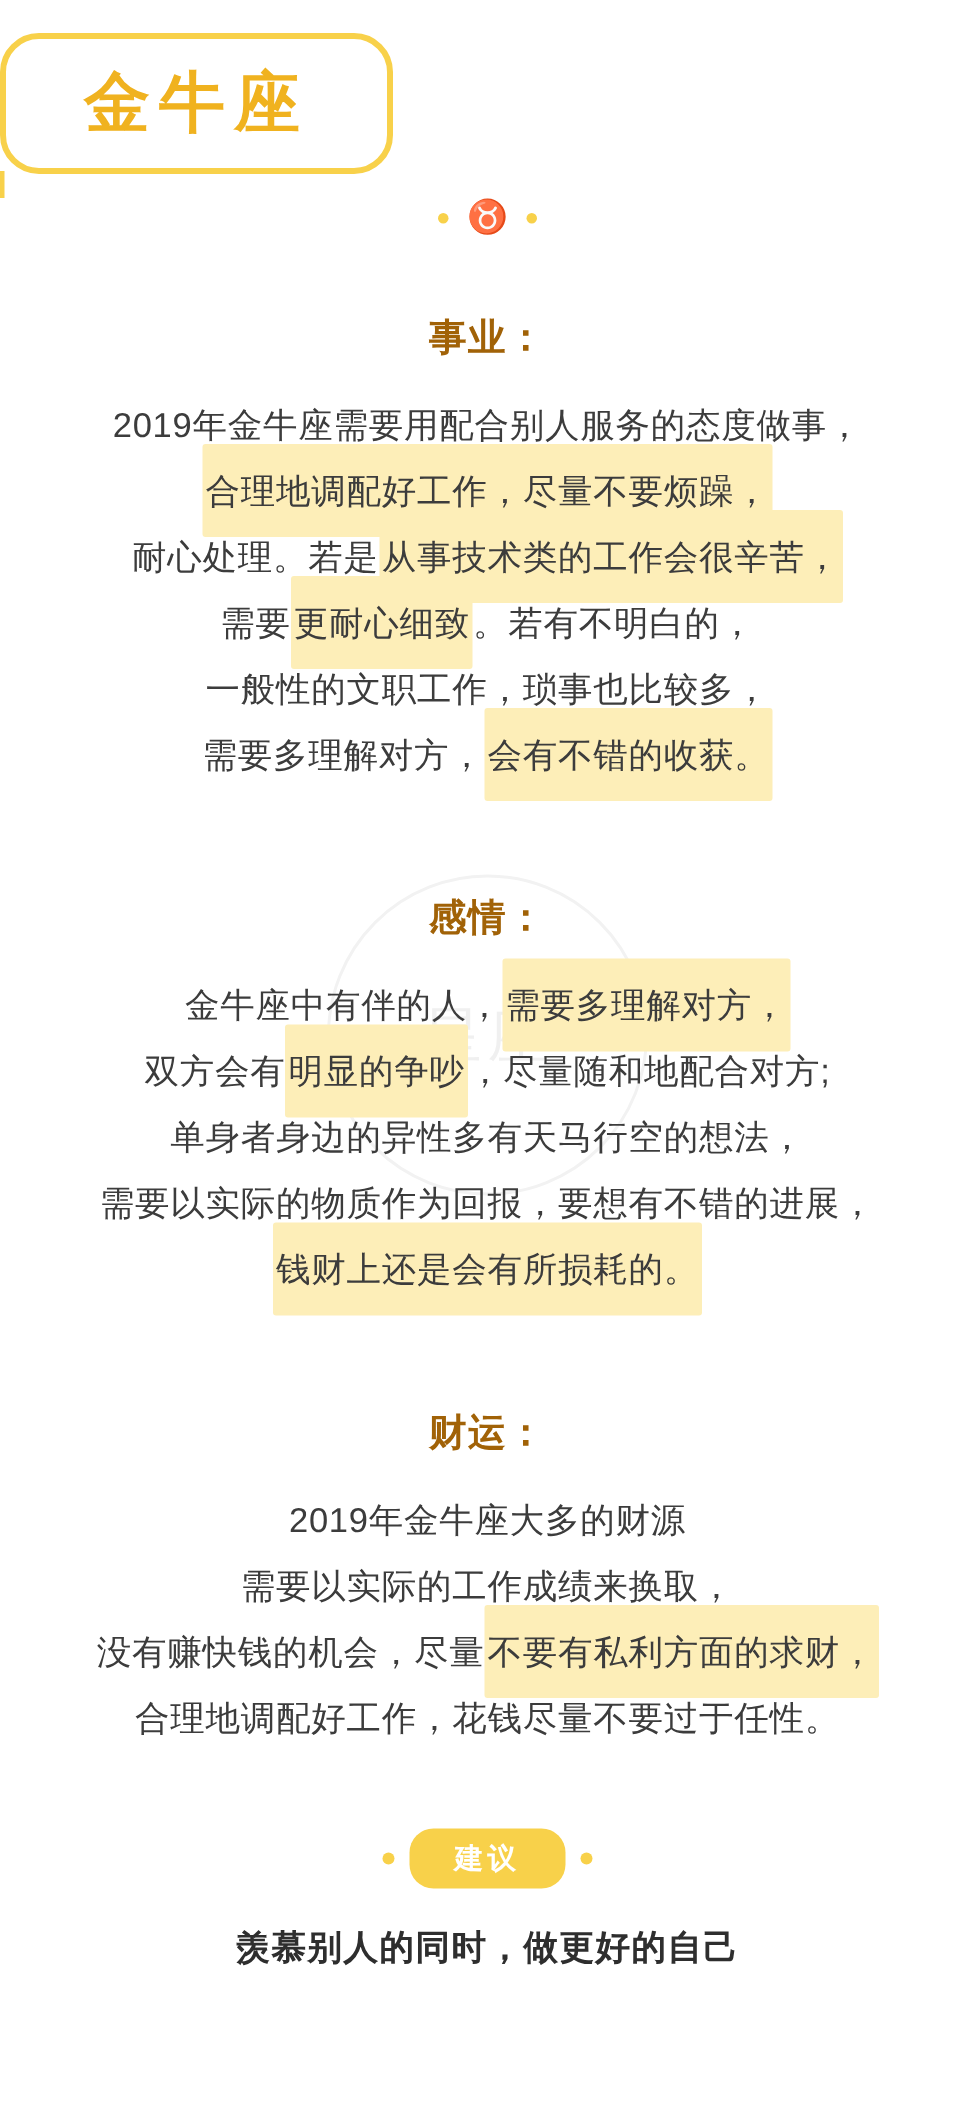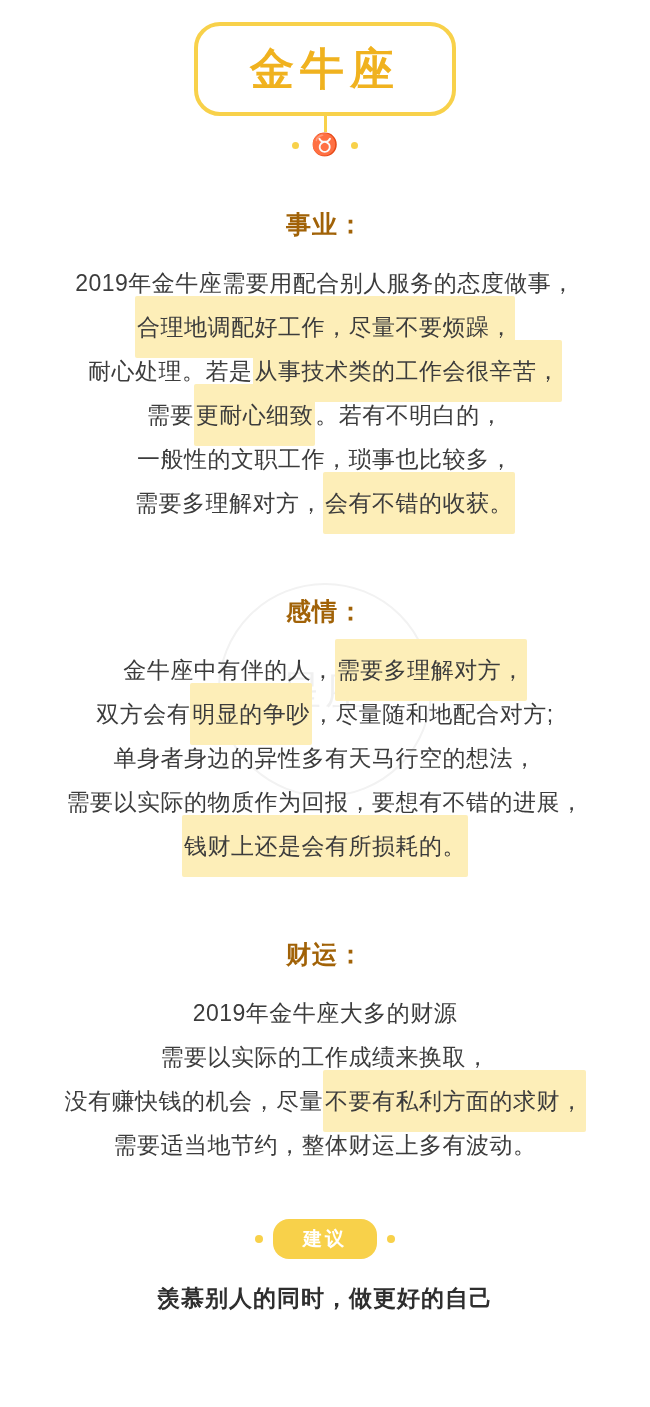--- a/index.html
+++ b/index.html
@@ -43,21 +43,20 @@
     pointer-events: none;
   }
 
   
   .header {
     position: relative;
     z-index: 2;
     padding-top: 22px;
     display: flex;
     flex-direction: column;
-    align-items: center;
   }
   .title-badge {
     width: 254px;
     height: 86px;
     border: 4px solid #f8d14a;
     border-radius: 26px;
     display: flex;
     align-items: center;
     justify-content: center;
     background: #ffffff;
@@ -202,21 +201,21 @@
         <div class="line"><span>双方会有</span><span class="hl">明显的争吵</span><span>，尽量随和地配合对方;</span></div>
         <div class="line"><span>单身者身边的异性多有天马行空的想法，</span></div>
         <div class="line"><span>需要以实际的物质作为回报，要想有不错的进展，</span></div>
         <div class="line"><span class="hl">钱财上还是会有所损耗的。</span></div>
       </div>
       <div class="section">
         <div class="section-title">财运：</div>
         <div class="line"><span>2019年金牛座大多的财源</span></div>
         <div class="line"><span>需要以实际的工作成绩来换取，</span></div>
         <div class="line"><span>没有赚快钱的机会，尽量</span><span class="hl">不要有私利方面的求财，</span></div>
-        <div class="line"><span>需要适当地节约，整体财运上多有波动。</span></div>
+        <div class="line"><span>合理地调配好工作，花钱尽量不要过于任性。</span></div>
       </div>
     </div>
 
   <div class="footer">
     <div class="advice-row">
       <span class="side-dot"></span>
       <span class="advice-pill">建议</span>
       <span class="side-dot"></span>
     </div>
     <div class="advice-text">羡慕别人的同时，做更好的自己</div>

